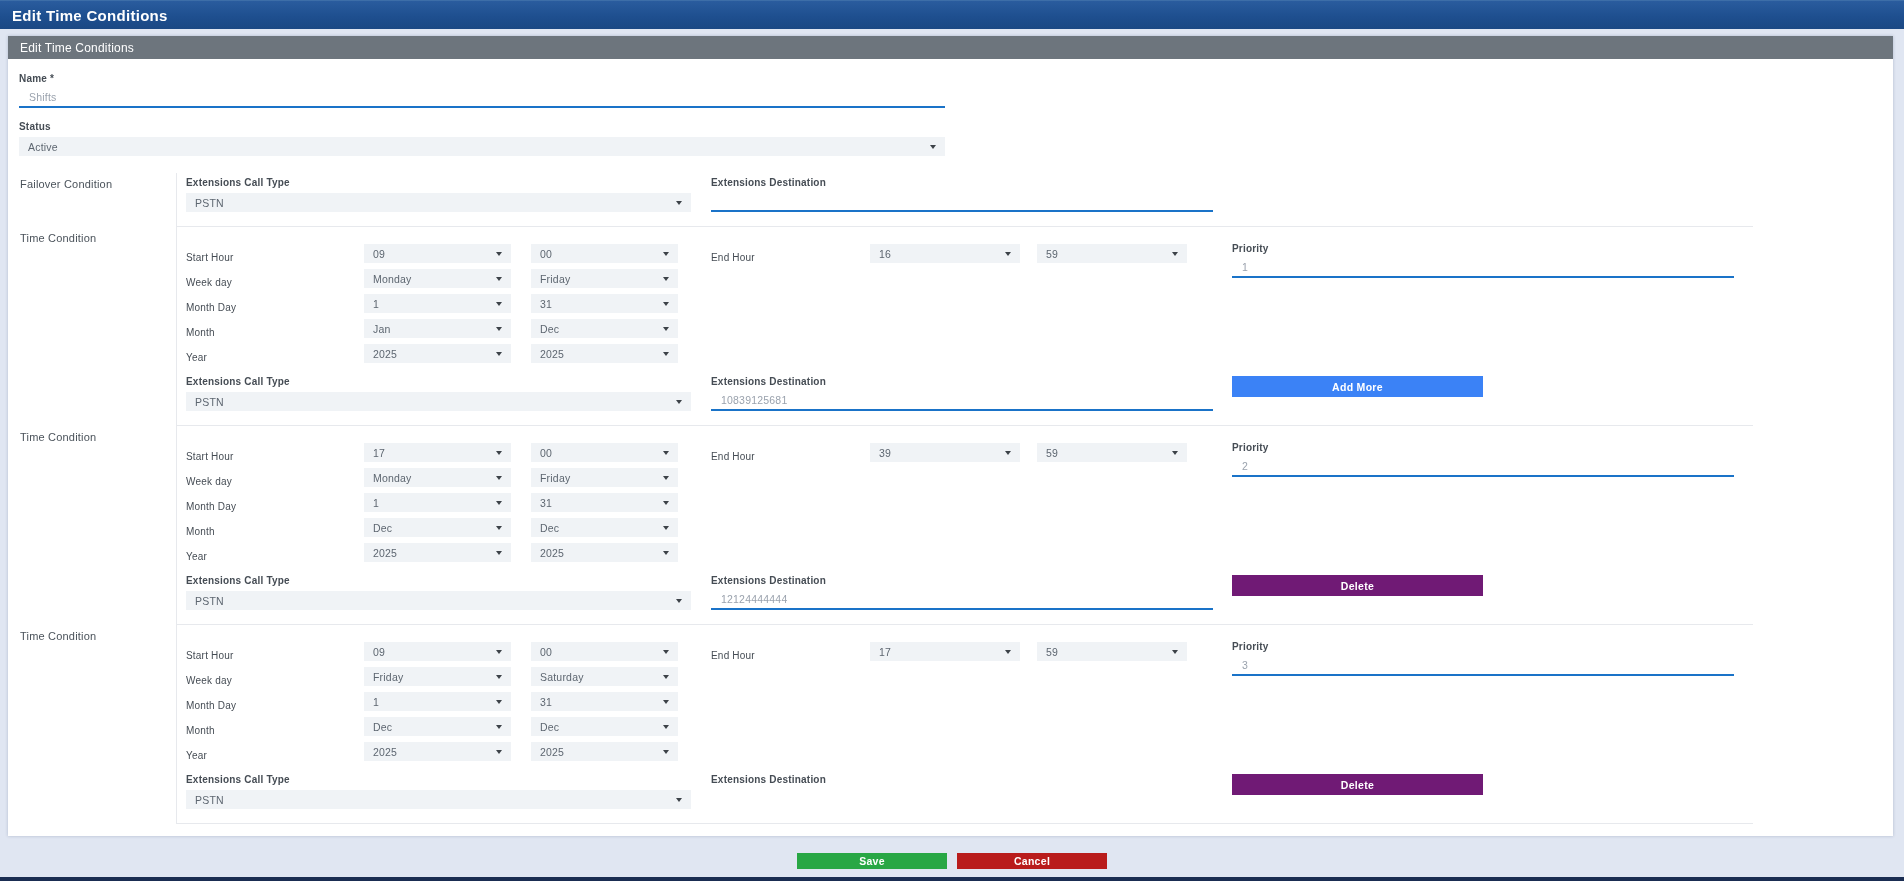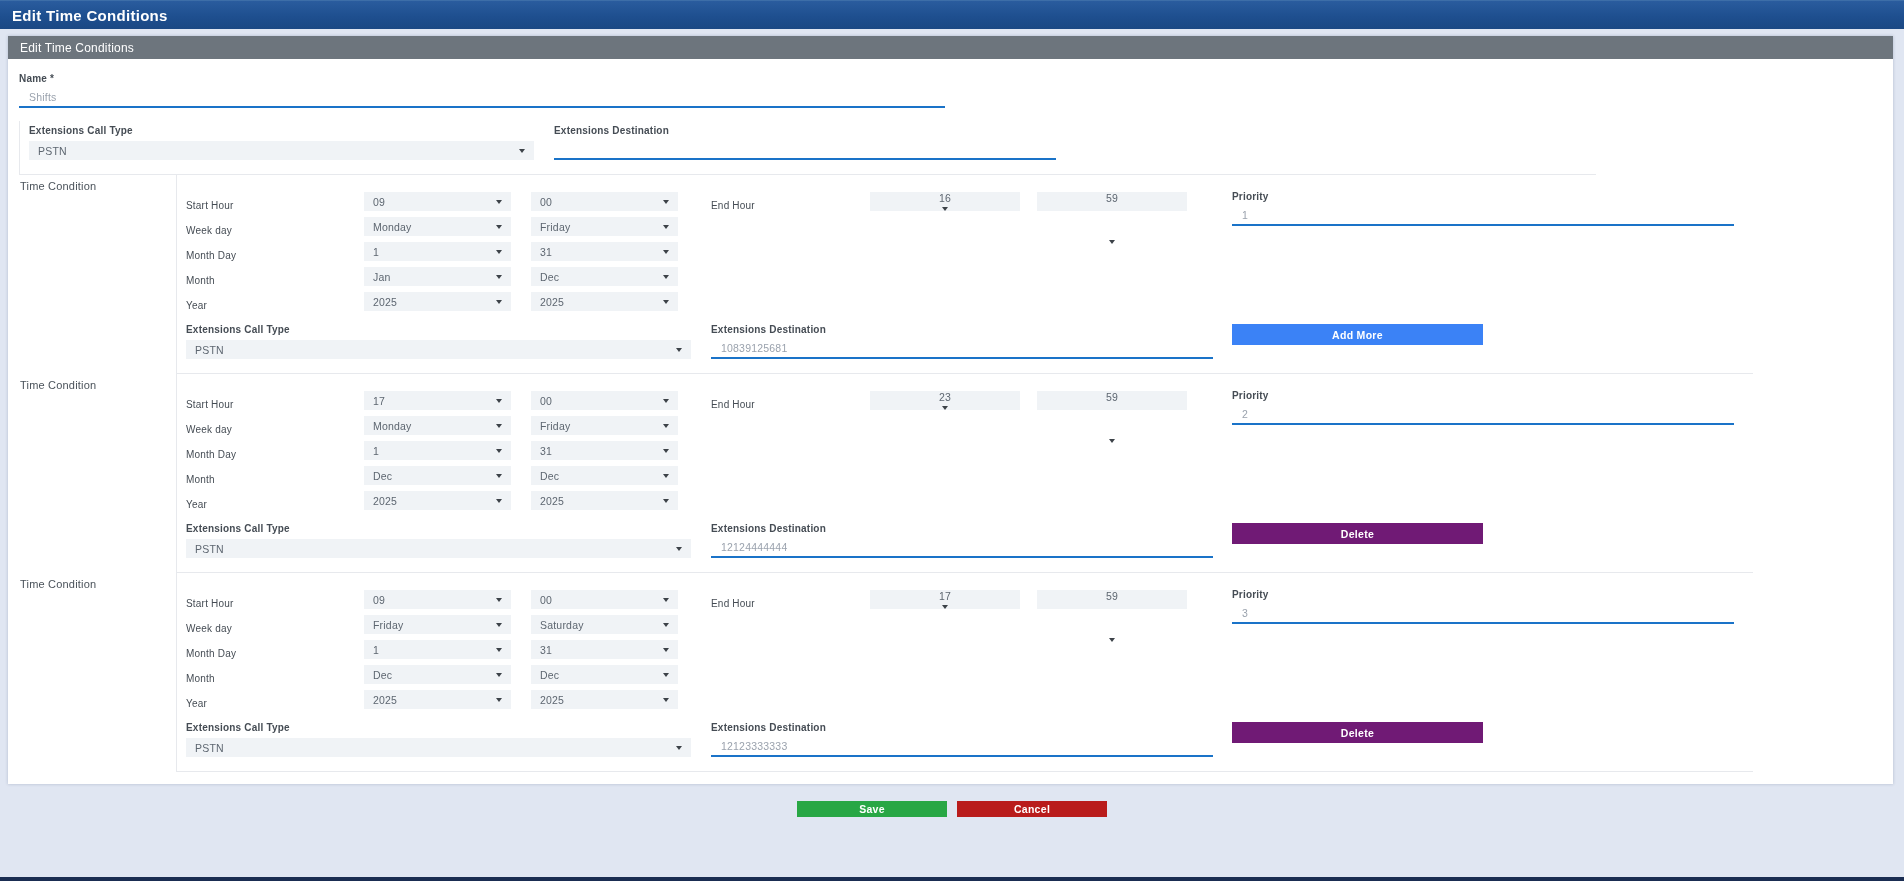--- a/index.html
+++ b/index.html
@@ -76,21 +76,21 @@
   .tc-top { display:flex; align-items:flex-start; }
   .tc-colA { width:492px; margin-right:33px; flex:0 0 auto; }
   .tc-colB { width:490px; margin-right:31px; flex:0 0 auto; }
   .tc-colC { width:502px; flex:0 0 auto; }
 
   .row { display:flex; align-items:flex-end; height:20px; margin-bottom:5px; }
   .rlabel { width:178px; font-size:10px; color:#454c54; flex:0 0 auto; }
   .rlabelB { width:159px; font-size:10px; color:#454c54; flex:0 0 auto; }
   .tc-colA .sel { width:147px; }
   .tc-colA .sel + .sel { margin-left:20px; }
-  .tc-colB .sel { width:150px;flex-direction:column; }
+  .tc-colB .sel { width:150px; }
   .tc-colB .sel + .sel { margin-left:17px;gap:36px; }
 
   .tc-bottom { margin-top:8px; }
 
   .btn {
     border:none; color:#ffffff; font-size:10.5px; font-weight:bold;
     width:251px; height:21px; cursor:pointer;
     font-family:"Liberation Sans", sans-serif; letter-spacing:.3px;
   }
   .btn-add { background:#3b82f6; }
@@ -119,22 +119,30 @@
   <div class="card-header">
     <span>Edit Time Conditions</span>
   </div>
   <div class="card-body">
 
     <div class="name-block">
       <div class="flabel">Name *</div>
       <div class="uline half">Shifts</div>
     </div>
 
+    <div class="status-block">
+      <div class="flabel">Status</div>
+      <div class="sel half">
+        <span>Active</span>
+        <span class="caret"></span>
+      </div>
+    </div>
 
     <div class="section">
+      <div class="section-label">Failover Condition</div>
       <div class="section-fields">
         <div class="fo-row">
           <div class="colA">
             <div class="flabel">Extensions Call Type</div>
             <div class="sel">
               <span>PSTN</span>
               <span class="caret"></span>
             </div>
           </div>
           <div class="colB">
@@ -302,21 +310,21 @@
               <div class="sel">
                   <span>2025</span>
                   <span class="caret"></span>
                 </div>
             </div>
           </div>
           <div class="tc-colB">
             <div class="row">
               <div class="rlabelB">End Hour</div>
               <div class="sel">
-                  <span>23</span>
+                  <span>39</span>
                   <span class="caret"></span>
                 </div>
               <div class="sel">
                   <span>59</span>
                   <span class="caret"></span>
                 </div>
             </div>
           </div>
           <div class="tc-colC">
             <div class="flabel">Priority</div>
@@ -424,21 +432,20 @@
         <div class="tc-bottom">
           <div class="colA">
             <div class="flabel">Extensions Call Type</div>
             <div class="sel">
                 <span>PSTN</span>
                 <span class="caret"></span>
               </div>
           </div>
           <div class="colB">
             <div class="flabel">Extensions Destination</div>
-            <div class="uline">12123333333</div>
           </div>
           <div class="colC">
             <button class="btn btn-del">Delete</button>
           </div>
         </div>
       </div>
     </div>
 
   </div>
 </div>

